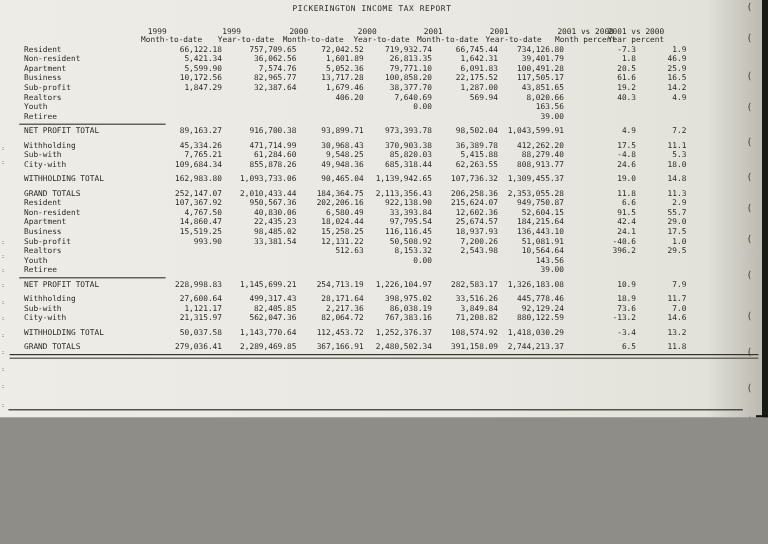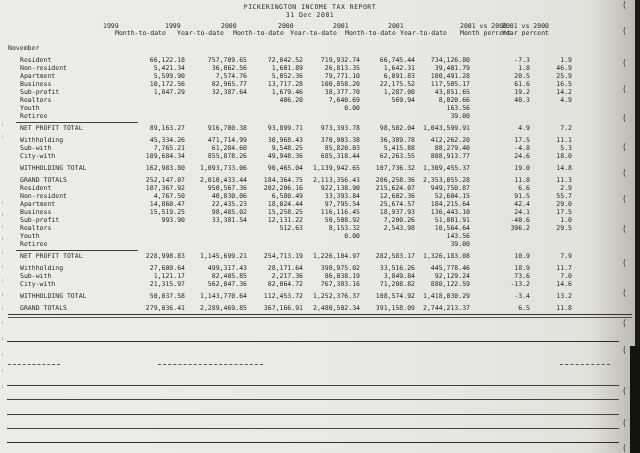--- a/index.html
+++ b/index.html
@@ -1,26 +1,26 @@
 <!DOCTYPE html>
 <html><head>
 <meta charset="utf-8">
 <style>
   html,body{margin:0;padding:0;background:#8e8d87;}
   #page{
-    position:relative;width:640px;height:453px;overflow:hidden;
+    position:relative;width:640px;height:348px;overflow:hidden;
     background:linear-gradient(90deg,#edece7 0%,#e9e8e2 60%,#e2e1da 92%,#bdbbb2 99%);
     font-family:"DejaVu Sans Mono","Liberation Mono",monospace;
     font-size:6.5px;line-height:8px;color:#2b2a23;
   }
   .title-block{position:absolute;top:3px;left:0;width:620px;text-align:center;}
   .t1{letter-spacing:.5px;}
   .t2{letter-spacing:.5px;}
   #hdr{position:absolute;top:22px;left:0;width:640px;height:15px;}
-  .hcell{position:absolute;width:56px;text-align:left;white-space:pre;}
+  .hcell{position:absolute;width:56px;text-align:center;white-space:pre;}
   .hcell.sub{top:7px;transform:translateX(-14px);}
   .hcell.year{top:0;transform:translateX(-14px);}
   .hcell.yshort{transform:translateX(-26px);}
   #tbl{position:absolute;top:37px;left:0;width:640px;}
   .sect-name{margin:7px 0 4px 8px;height:8px;}
   .row{position:relative;height:8px;padding-left:18px;}
   .row.gap{margin-top:4px;}
   .lbl{position:absolute;left:20px;white-space:pre;}
   .cell{position:absolute;width:56px;text-align:right;white-space:pre;}
   .col0{left:129px}.col1{left:191px}.col2{left:247px}.col3{left:304px}
@@ -39,21 +39,20 @@
   .rmark{position:absolute;left:622px;font-size:8px;color:#3c3a32;}
   .lmark{position:absolute;left:1px;font-size:5px;color:#55534a;letter-spacing:0;}
 </style>
 </head>
 <body>
 
 <div id="page">
 
   <div class="title-block">
     <div class="t1">PICKERINGTON INCOME TAX REPORT</div>
-    <div class="t2">31 Dec 2001</div>
   </div>
 
   <div id="hdr">
       <span class="hcell year col0 yshort">1999</span>
       <span class="hcell sub col0">Month-to-date</span>
       <span class="hcell year col1 yshort">1999</span>
       <span class="hcell sub col1">Year-to-date</span>
       <span class="hcell year col2 yshort">2000</span>
       <span class="hcell sub col2">Month-to-date</span>
       <span class="hcell year col3 yshort">2000</span>
@@ -62,21 +61,20 @@
       <span class="hcell sub col4">Month-to-date</span>
       <span class="hcell year col5 yshort">2001</span>
       <span class="hcell sub col5">Year-to-date</span>
       <span class="hcell year col6">2001 vs 2000</span>
       <span class="hcell sub col6">Month percent</span>
       <span class="hcell year col7">2001 vs 2000</span>
       <span class="hcell sub col7">Year percent</span>
     </div>
 
   <div id="tbl">
-      <div class="sect-name">November</div>
       <div class="row">
         <span class="lbl">Resident</span>
         <span class="cell col0">66,122.18</span>
         <span class="cell col1">757,709.65</span>
         <span class="cell col2">72,042.52</span>
         <span class="cell col3">719,932.74</span>
         <span class="cell col4">66,745.44</span>
         <span class="cell col5">734,126.80</span>
         <span class="cell col6">-7.3</span>
         <span class="cell col7">1.9</span>

